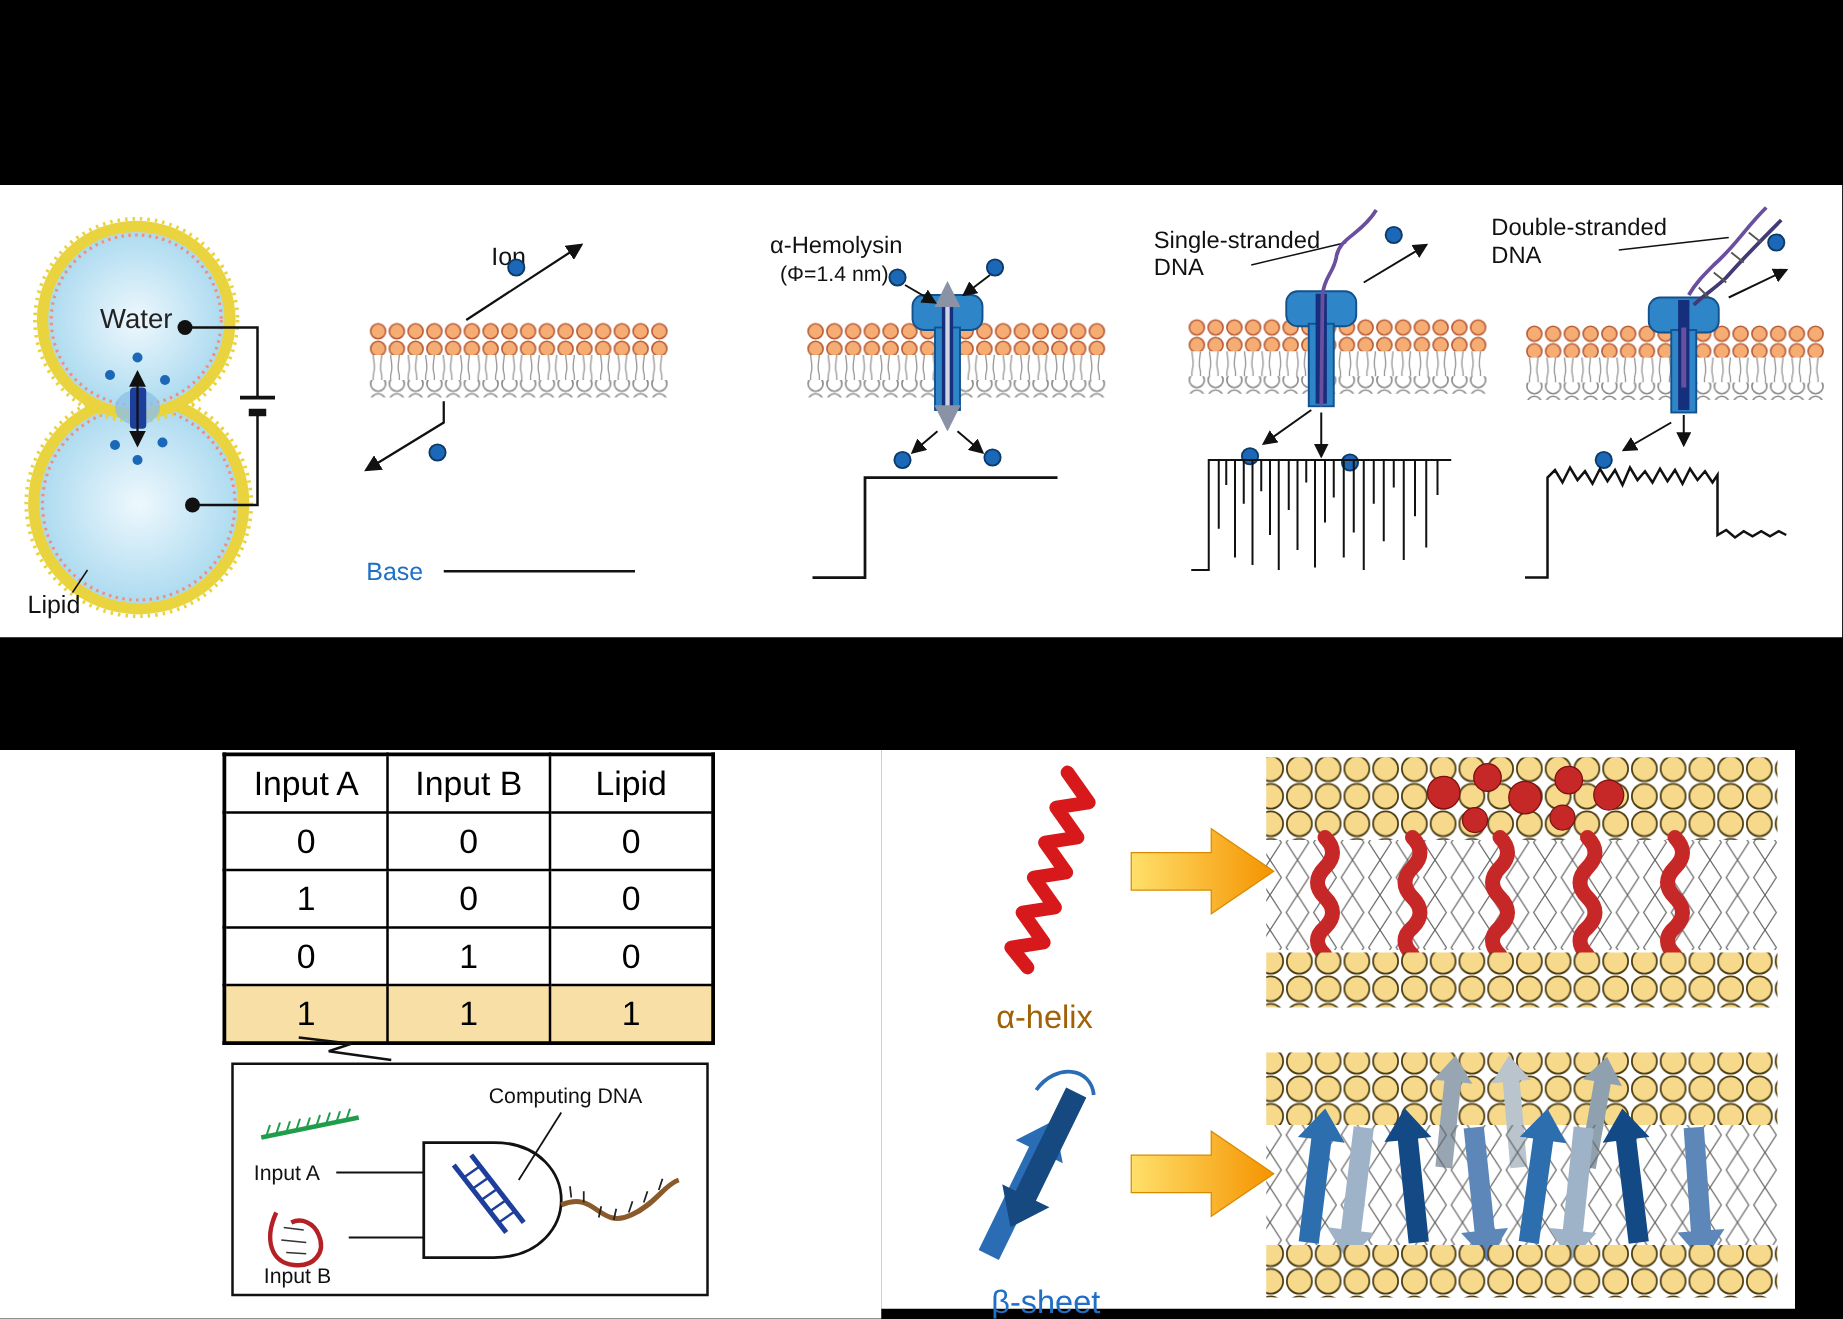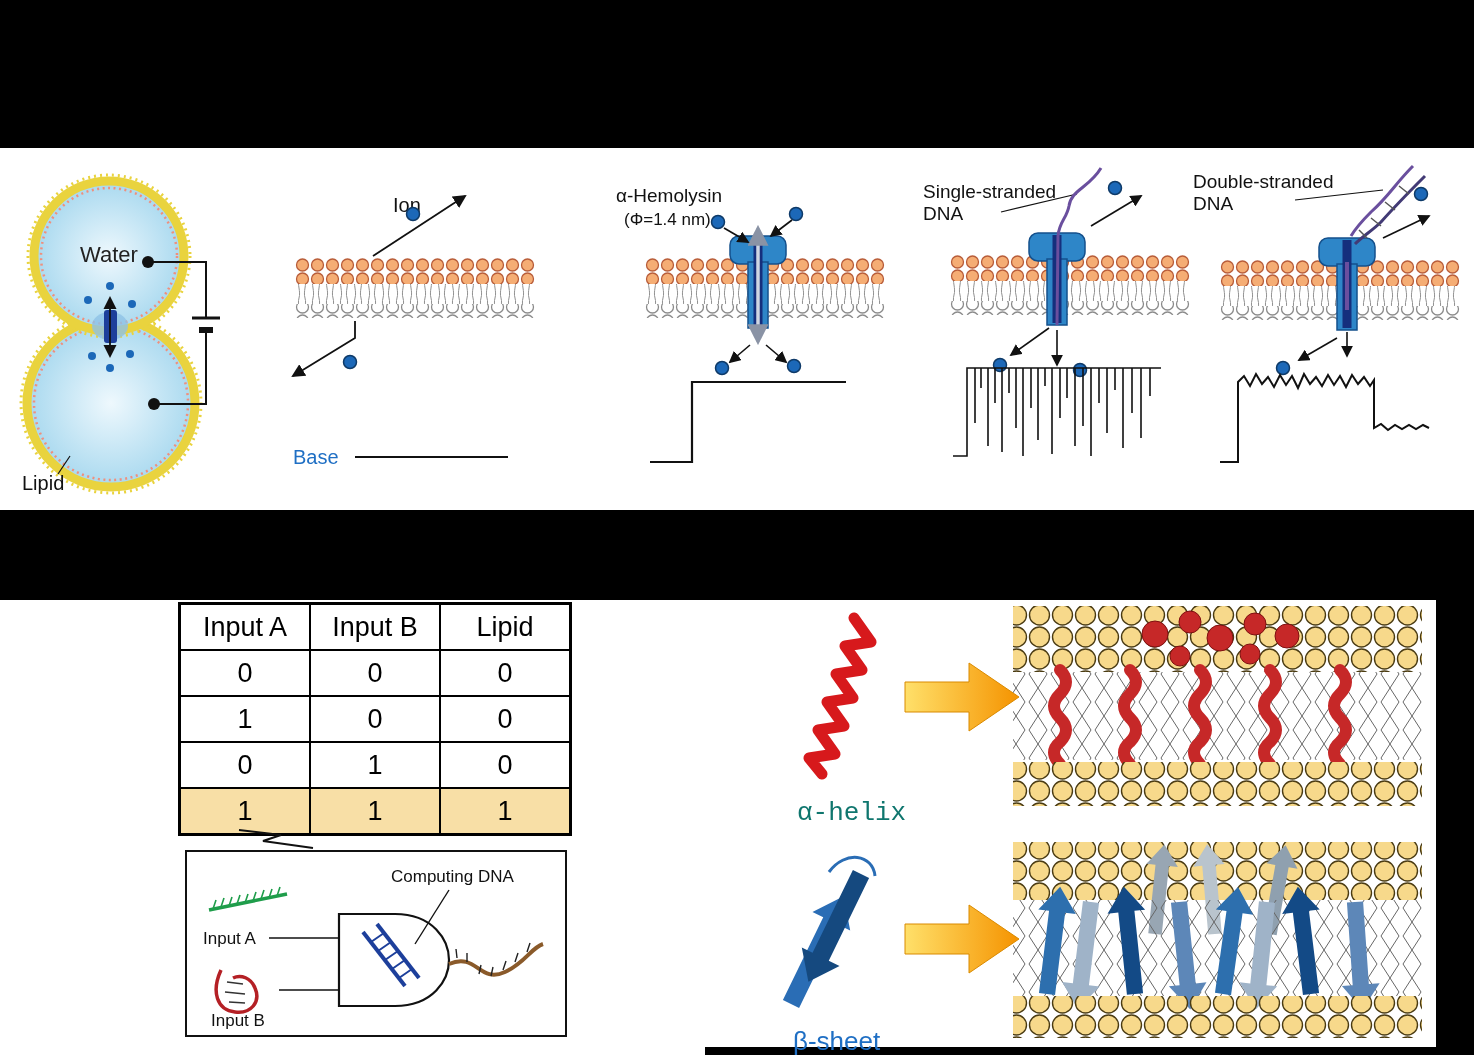--- a/index.html
+++ b/index.html
@@ -11,21 +11,21 @@
   .panel-bl{position:absolute;left:0;top:600px;width:705px;height:590px;background:#fff;}
   .panel-br{position:absolute;left:705px;top:600px;width:731px;height:447px;background:#fff;}
   .abs{position:absolute;}
   svg{display:block;overflow:visible;}
   
   .truth{position:absolute;left:178px;top:2px;border-collapse:collapse;background:#fff;border:3px solid #000;}
   .truth th,.truth td{border:2.5px solid #000;width:128px;height:44px;text-align:center;
         font-size:27px;font-weight:400;padding:0;color:#000;}
   .truth tr.hl td{background:#f8dfa6;}
   .gatebox{position:absolute;left:185px;top:250px;width:378px;height:183px;border:2.5px solid #111;background:#fff;}
-  .lbl-alpha{position:absolute;left:92px;top:198px;color:#0f766e;font-size:26px;font-family:Liberation Mono, monospace;}
+  .lbl-alpha{position:absolute;left:92px;top:198px;color:#a16207;font-size:26px;}
   .lbl-beta{position:absolute;left:88px;top:426px;color:#1f6fc4;font-size:26px;}
 </style>
 </head>
 <body>
 
 <div class="page">
 
   <svg width="0" height="0" class="abs" aria-hidden="true">
     <defs>
       <pattern id="headsOrange" width="15" height="14" patternUnits="userSpaceOnUse">

